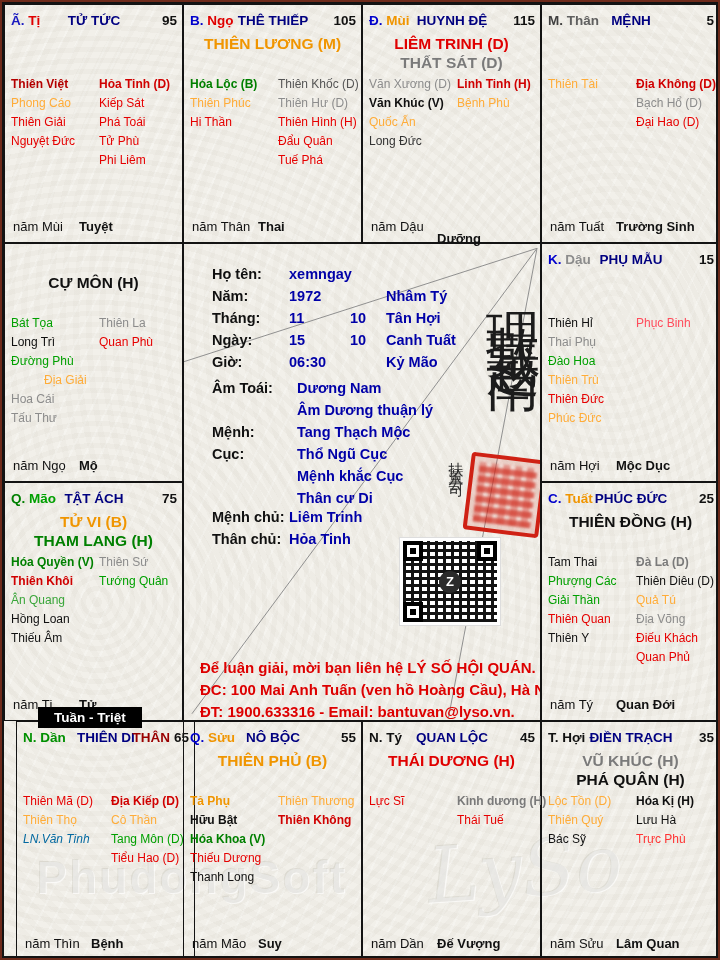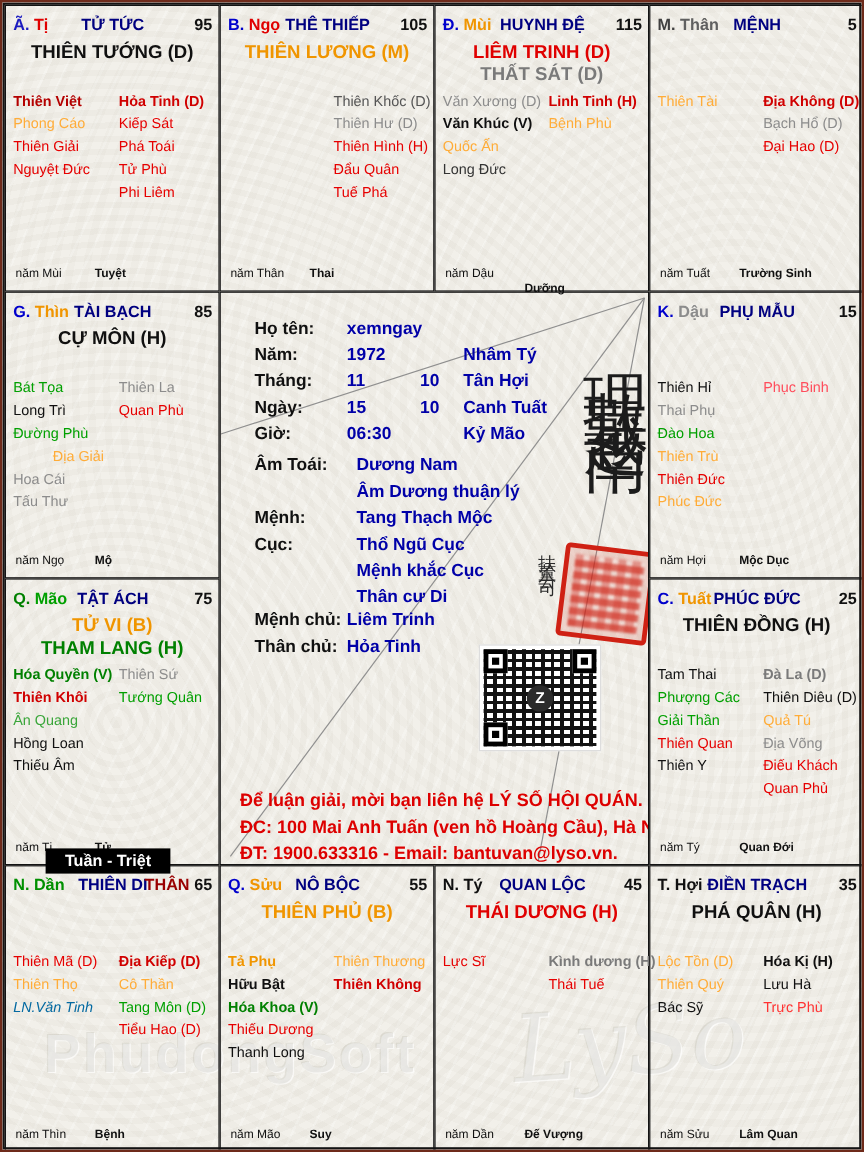--- a/index.html
+++ b/index.html
@@ -19,21 +19,21 @@
   .ph .sb{position:absolute;left:0;top:0;white-space:nowrap;}
   .ph .pname{position:absolute;left:0;right:0;text-align:center;color:#000080;}
   .ph .pright{position:absolute;right:0;top:0;white-space:nowrap;}
   .ph .extra{color:#990000;margin-right:4px;}
   .ph .pnum{color:#111;}
   .mains{position:absolute;top:29px;left:0;right:0;text-align:center;font-weight:bold;
          font-size:15.5px;line-height:19px;white-space:nowrap;}
   .col{position:absolute;top:70px;font-size:12px;line-height:19px;white-space:nowrap;}
   .colL{left:6px;width:88px;}
   .colR{left:94px;width:84px;}
-  .foot{position:absolute;bottom:8px;left:8px;right:5px;font-size:10px;color:#111;}
+  .foot{position:absolute;bottom:8px;left:8px;right:5px;font-size:13px;color:#111;}
   .foot .stage{position:absolute;left:66px;font-weight:bold;white-space:nowrap;}
   
   .lines{position:absolute;left:0;top:0;width:100%;height:100%;}
   .crow{position:absolute;font-size:14.5px;font-weight:bold;white-space:nowrap;}
   .crow .lb{position:absolute;left:28px;color:#101010;}
   .crow .v1{position:absolute;left:105px;color:#0000a8;}
   .crow .v2{position:absolute;left:166px;color:#0000a8;}
   .crow .v3{position:absolute;left:202px;color:#0000a8;}
   .arow .v1{left:113px;}
   .contact{position:absolute;left:16px;font-size:15px;font-weight:bold;color:#dd0000;white-space:nowrap;}
@@ -155,23 +155,20 @@
           <div class="contact" style="top: 437px;">ĐC: 100 Mai Anh Tuấn (ven hồ Hoàng Cầu), Hà Nội.</div>
           <div class="contact" style="top: 459px;">ĐT: 1900.633316 - Email: bantuvan@lyso.vn.</div>
         </div>
     </div>
   <div class="cell" style="left: 0px; top: 0px;">
         <div class="ph">
           <span class="sb"><span style="color: rgb(26, 26, 192); font-weight: bold;">Ã. </span><span style="color: rgb(224, 0, 0); font-weight: bold;">Tị</span></span>
           <span class="pname" style="font-weight: bold;">TỬ TỨC</span>
           <span class="pright"><span class="pnum" style="font-weight: bold;">95</span></span>
         </div>
-        <div class="mains">
-          <div style="color: rgb(16, 16, 16);">THIÊN TƯỚNG (D)</div>
-        </div>
         <div class="col colL">
           <div style="color: rgb(180, 0, 0); font-weight: bold;">Thiên Việt</div>
           <div style="color: rgb(255, 172, 56);">Phong Cáo</div>
           <div style="color: rgb(230, 0, 0);">Thiên Giải</div>
           <div style="color: rgb(230, 0, 0);">Nguyệt Đức</div>
         </div>
         <div class="col colR">
           <div style="color: rgb(208, 0, 0); font-weight: bold;">Hỏa Tinh (D)</div>
           <div style="color: rgb(230, 0, 0);">Kiếp Sát</div>
           <div style="color: rgb(230, 0, 0);">Phá Toái</div>
@@ -182,20 +179,25 @@
       </div>
       <div class="cell" style="left: 179px; top: 0px;">
         <div class="ph">
           <span class="sb"><span style="color: rgb(0, 0, 204); font-weight: bold;">B. </span><span style="color: rgb(224, 0, 0); font-weight: bold;">Ngọ</span></span>
           <span class="pname" style="font-weight: bold;">THÊ THIẾP</span>
           <span class="pright"><span class="pnum" style="font-weight: bold;">105</span></span>
         </div>
         <div class="mains">
           <div style="color: rgb(240, 149, 0);">THIÊN LƯƠNG (M)</div>
         </div>
+        <div class="col colL">
+          <div style="color: rgb(0, 128, 0); font-weight: bold;">Hóa Lộc (B)</div>
+          <div style="color: rgb(255, 172, 56);">Thiên Phúc</div>
+          <div style="color: rgb(230, 0, 0);">Hi Thần</div>
+        </div>
         <div class="col colR">
           <div style="color: rgb(85, 85, 85);">Thiên Khốc (D)</div>
           <div style="color: rgb(140, 140, 140);">Thiên Hư (D)</div>
           <div style="color: rgb(230, 0, 0);">Thiên Hình (H)</div>
           <div style="color: rgb(230, 0, 0);">Đẩu Quân</div>
           <div style="color: rgb(230, 0, 0);">Tuế Phá</div>
         </div>
         <div class="foot"><span class="nam">năm Thân</span><span class="stage" style="font-weight: bold;">Thai</span></div>
       </div>
       <div class="cell" style="left: 358px; top: 0px;">
@@ -231,25 +233,20 @@
           <div style="color: rgb(255, 172, 56);">Thiên Tài</div>
         </div>
         <div class="col colR">
           <div style="color: rgb(208, 0, 0); font-weight: bold;">Địa Không (D)</div>
           <div style="color: rgb(140, 140, 140);">Bạch Hổ (D)</div>
           <div style="color: rgb(230, 0, 0);">Đại Hao (D)</div>
         </div>
         <div class="foot"><span class="nam">năm Tuất</span><span class="stage" style="font-weight: bold;">Trường Sinh</span></div>
       </div>
       <div class="cell" style="left: 0px; top: 239px;">
-        <div class="ph">
-          <span class="sb"><span style="color: rgb(0, 0, 204); font-weight: bold;">G. </span><span style="color: rgb(240, 149, 0); font-weight: bold;">Thìn</span></span>
-          <span class="pname" style="font-weight: bold;">TÀI BẠCH</span>
-          <span class="pright"><span class="pnum" style="font-weight: bold;">85</span></span>
-        </div>
         <div class="mains">
           <div style="color: rgb(16, 16, 16);">CỰ MÔN (H)</div>
         </div>
         <div class="col colL">
           <div style="color: rgb(0, 160, 0);">Bát Tọa</div>
           <div style="color: rgb(16, 16, 16);">Long Trì</div>
           <div style="color: rgb(0, 160, 0);">Đường Phù</div>
           <div style="color: rgb(255, 172, 56); margin-left: 33px;">Địa Giải</div>
           <div style="color: rgb(140, 140, 140);">Hoa Cái</div>
           <div style="color: rgb(140, 140, 140);">Tấu Thư</div>
@@ -322,21 +319,21 @@
         <div class="col colR">
           <div style="color: rgb(122, 122, 122); font-weight: bold;">Đà La (D)</div>
           <div style="color: rgb(16, 16, 16);">Thiên Diêu (D)</div>
           <div style="color: rgb(255, 172, 56);">Quả Tú</div>
           <div style="color: rgb(140, 140, 140);">Địa Võng</div>
           <div style="color: rgb(230, 0, 0);">Điếu Khách</div>
           <div style="color: rgb(230, 0, 0);">Quan Phủ</div>
         </div>
         <div class="foot"><span class="nam">năm Tý</span><span class="stage" style="font-weight: bold;">Quan Đới</span></div>
       </div>
-      <div class="cell" style="left: 0px; top: 717px;">
+      <div class="cell" style="left: 12px; top: 717px;">
         <div class="ph">
           <span class="sb"><span style="color: rgb(0, 144, 0); font-weight: bold;">N. </span><span style="color: rgb(0, 144, 0); font-weight: bold;">Dần</span></span>
           <span class="pname" style="font-weight: bold;">THIÊN DI</span>
           <span class="pright"><span class="extra" style="font-weight: bold;">THÂN</span><span class="pnum" style="font-weight: bold;">65</span></span>
         </div>
         <div class="col colL">
           <div style="color: rgb(230, 0, 0);">Thiên Mã (D)</div>
           <div style="color: rgb(255, 172, 56);">Thiên Thọ</div>
           <div style="color: #0369a1; font-style: italic;">LN.Văn Tinh</div>
         </div>
@@ -388,20 +385,21 @@
         </div>
         <div class="foot"><span class="nam">năm Dần</span><span class="stage" style="font-weight: bold;">Đế Vượng</span></div>
       </div>
       <div class="cell" style="left: 537px; top: 717px;">
         <div class="ph">
           <span class="sb"><span style="color: rgb(16, 16, 16); font-weight: bold;">T. </span><span style="color: rgb(16, 16, 16); font-weight: bold;">Hợi</span></span>
           <span class="pname" style="font-weight: bold;">ĐIỀN TRẠCH</span>
           <span class="pright"><span class="pnum" style="font-weight: bold;">35</span></span>
         </div>
         <div class="mains">
+          <div style="color: rgb(122, 122, 122);">VŨ KHÚC (H)</div>
           <div style="color: rgb(16, 16, 16);">PHÁ QUÂN (H)</div>
         </div>
         <div class="col colL">
           <div style="color: rgb(255, 172, 56);">Lộc Tồn (D)</div>
           <div style="color: rgb(255, 172, 56);">Thiên Quý</div>
           <div style="color: rgb(16, 16, 16);">Bác Sỹ</div>
         </div>
         <div class="col colR">
           <div style="color: rgb(16, 16, 16); font-weight: bold;">Hóa Kị (H)</div>
           <div style="color: rgb(16, 16, 16);">Lưu Hà</div>

